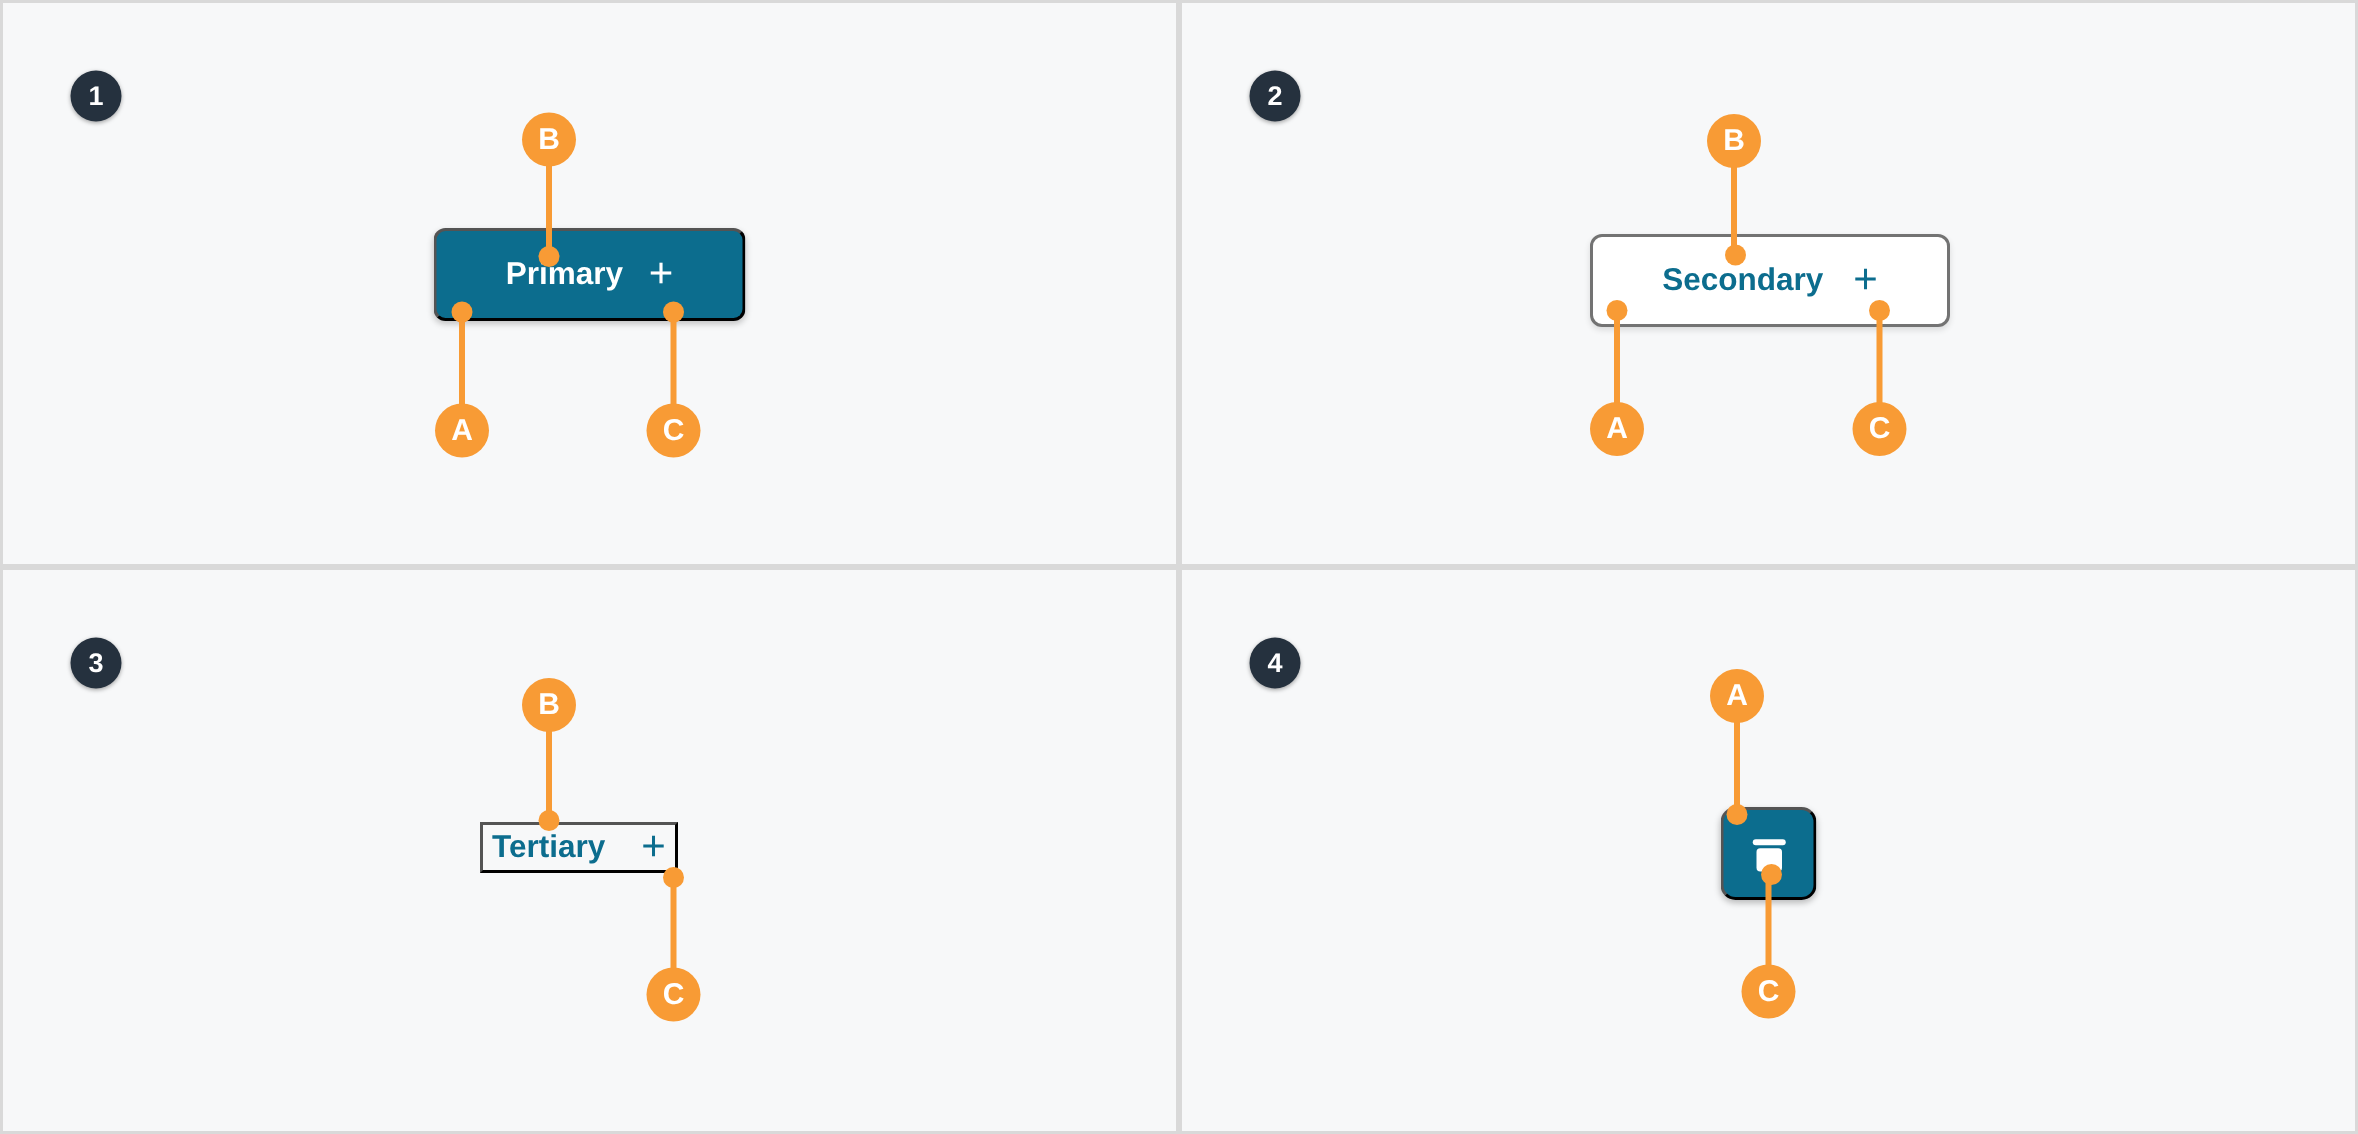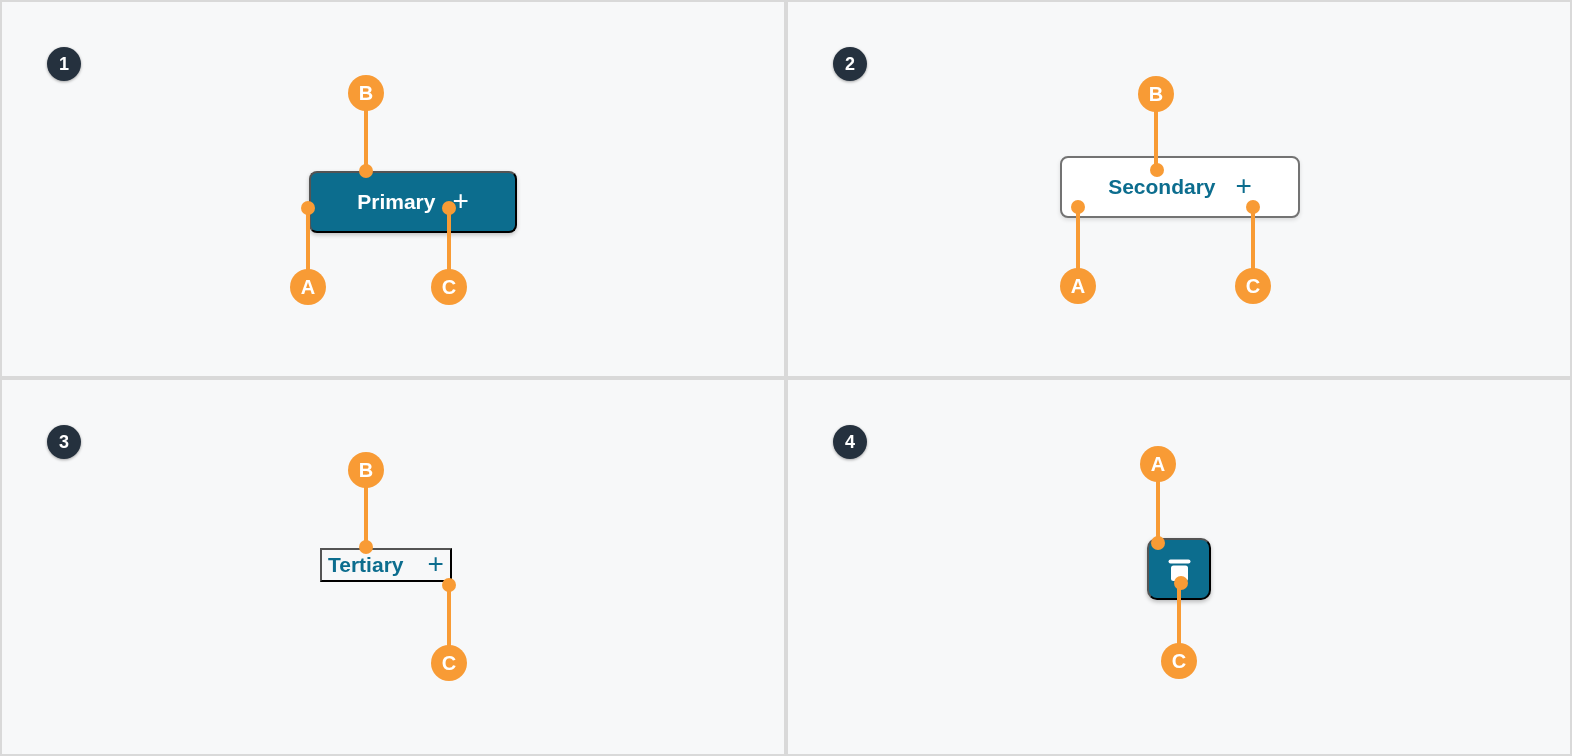--- a/index.html
+++ b/index.html
@@ -80,21 +80,21 @@
   .trash-svg { display:block; }
 </style>
 </head>
 <body>
 
 <div class="board">
 
   <div class="panel">
     <div class="badge">1</div>
 
-    <button class="btn btn--primary" style="left:287px; top:169px; width:208px; height:62px;margin-left:20px;">
+    <button class="btn btn--primary" style="left:287px; top:150px; width:208px; height:62px;">
       <span>Primary</span>
       <span class="plus">+</span>
     </button>
 
     <div>
       <div class="m-line" style="left:362px; top:91px;  height:78px;"></div>
       <div class="m-dot" style="left:357px; top:162px;"></div>
       <div class="m-circle" style="left:346px; top:73px;">B</div>
     </div>
     <div>

